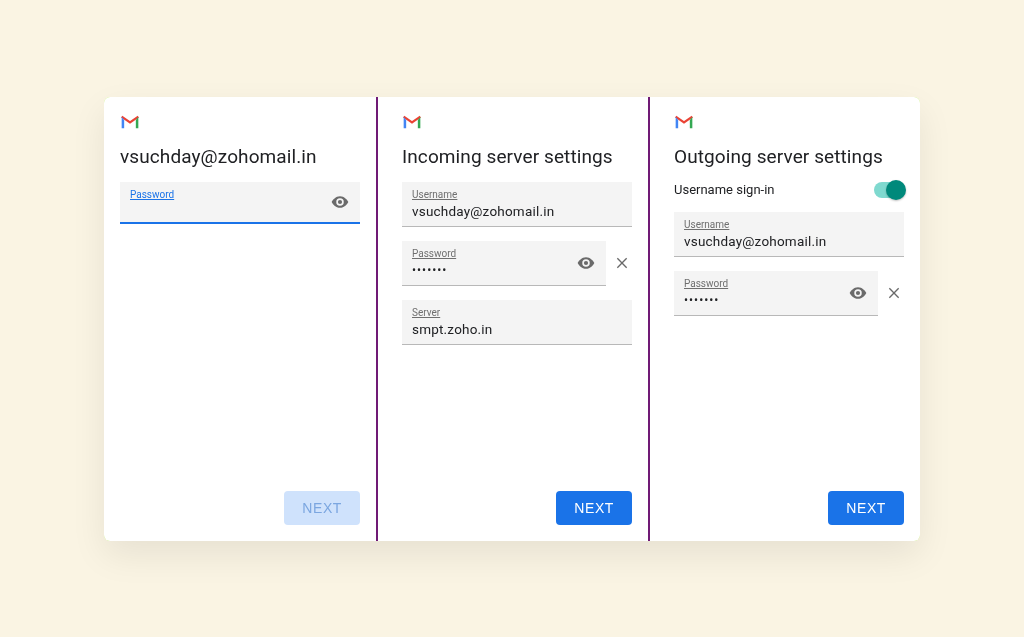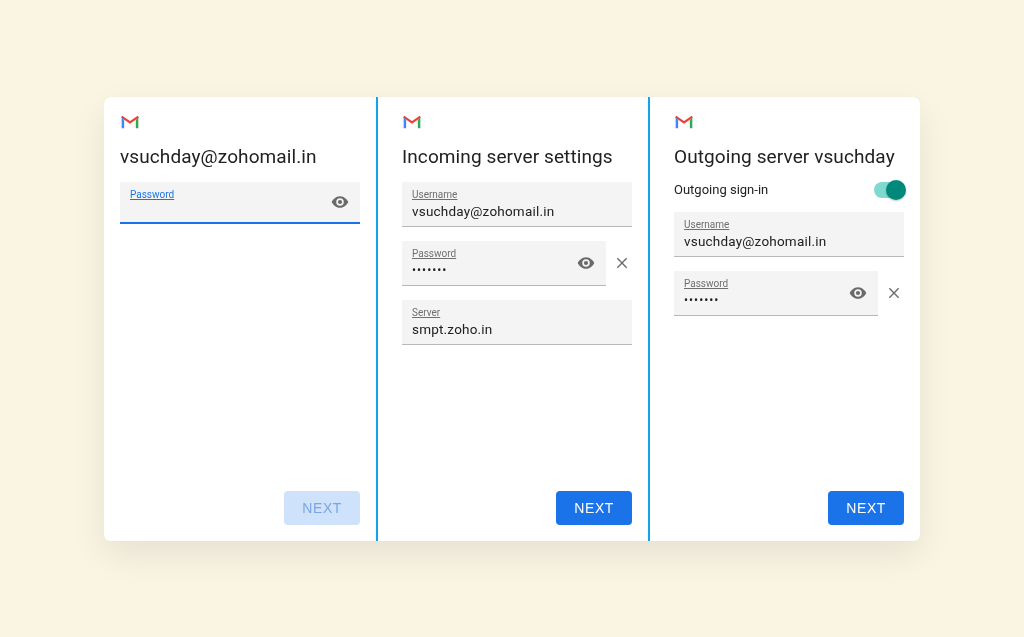--- a/index.html
+++ b/index.html
@@ -21,21 +21,21 @@
   }
   .phone {
     width: 272px;
     height: 444px;
     background: #fff;
     position: relative;
     padding: 18px 16px 16px 16px;
     display: flex;
     flex-direction: column;
   }
-  .phone + .phone { border-left: 2px solid #0ea5e9; padding-left: 24px; }
+  .phone + .phone { border-left: 2px solid #701a75; padding-left: 24px; }
 
   .logo { width: 20px; height: 16px; margin-bottom: 14px; }
 
   .title {
     font-size: 19px;
     font-weight: 400;
     color: #202124;
     margin-bottom: 14px;
     letter-spacing: 0.1px;
   }
@@ -215,24 +215,24 @@
 
   <div class="phone">
     <div class="logo">
       <svg viewBox="0 0 24 18">
           <path d="M2 2h20v14H2z" fill="#fff"></path>
           <path d="M2 2l10 7L22 2" fill="none" stroke="#ea4335" stroke-width="2.6"></path>
           <path d="M2 2v14h3V6" fill="#4285f4"></path>
           <path d="M22 2v14h-3V6" fill="#34a853"></path>
         </svg>
     </div>
-    <div class="title">Outgoing server vsuchday</div>
+    <div class="title">Outgoing server settings</div>
 
     <div class="toggle-row">
-      <span class="toggle-label">Outgoing sign-in</span>
+      <span class="toggle-label">Username sign-in</span>
       <span class="toggle"></span>
     </div>
 
     <div class="field">
       <span class="label">Username</span>
       <span class="value">vsuchday@zohomail.in</span>
     </div>
 
     <div class="field-row">
       <div class="field">

